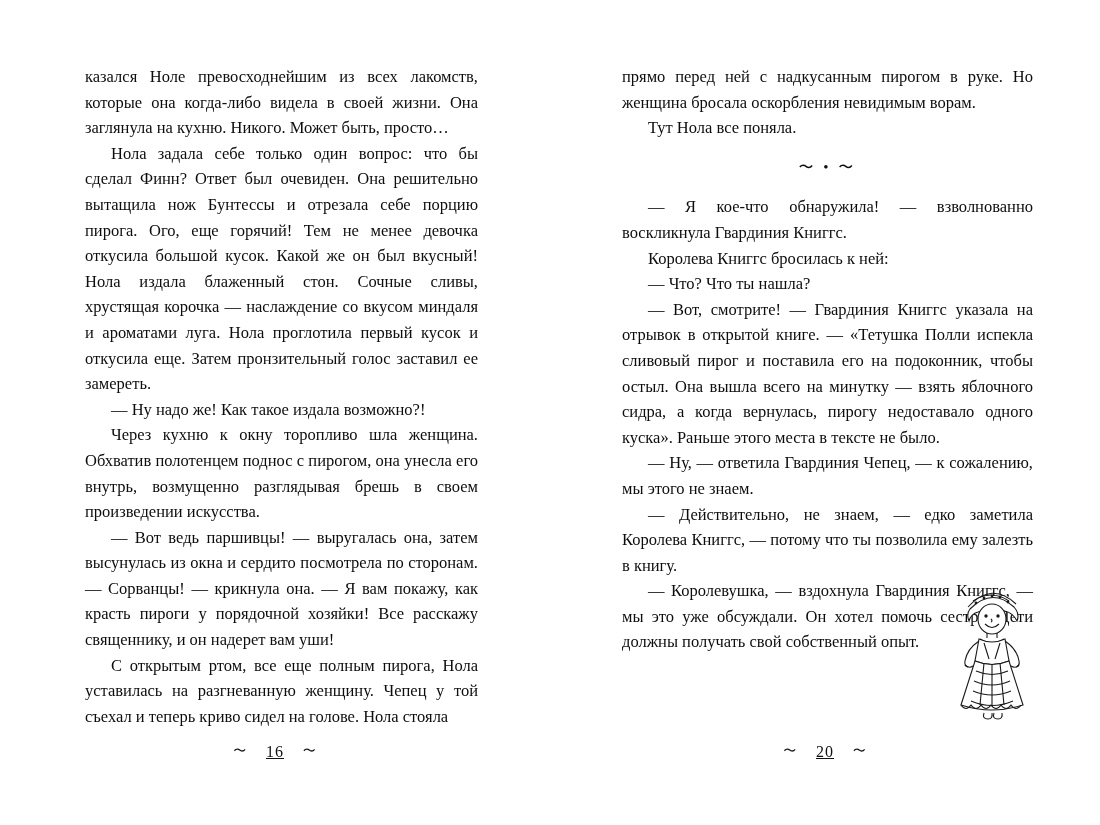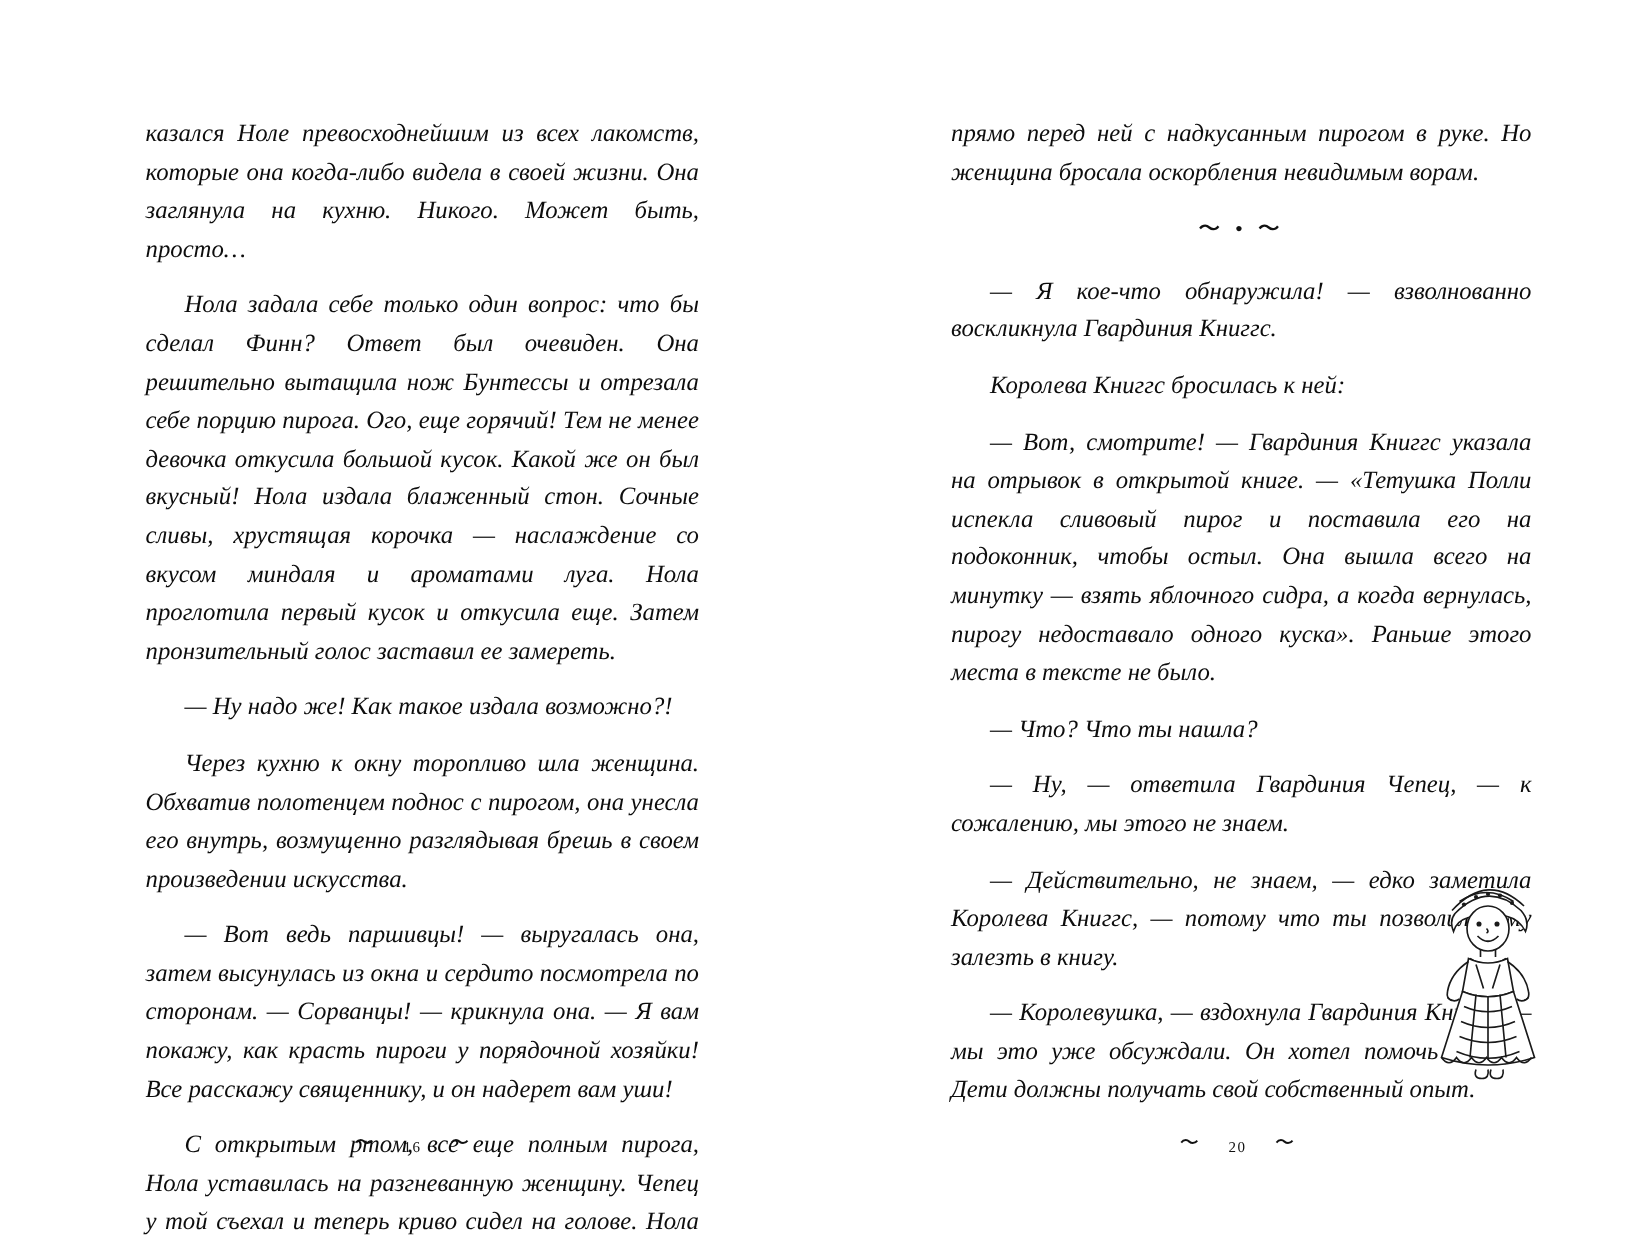--- a/index.html
+++ b/index.html
@@ -31,23 +31,22 @@
   .page-right { padding: 64px 67px 0 72px; }
 
   .text-col {
     font-size: 16.5px;
     line-height: 25.6px;
     text-align: justify;
     text-justify: inter-word;
     hyphens: manual;
   }
   .text-col p {
-    margin: 12px;
+    margin: 0;
     text-indent: 0;
-    font-style: italic;
   }
   .text-col p.ind {
     text-indent: 26px;
   }
   .text-col p.dash {
     text-indent: 26px;
   }
 
   .divider {
     text-align: center;
@@ -68,22 +67,23 @@
     letter-spacing: 1px;
   }
   .folio .orn {
     display: inline-block;
     font-size: 13px;
     vertical-align: 2px;
     color: #111;
   }
   .folio .num {
     display: inline-block;
-    margin: 0 14px;
-    font-size: 10px;
+    margin: 12px 14px;
+    font-size: 16px;
+    text-decoration: underline;
   }
 
   
   .illus {
     position: absolute;
     right: 48px;
     bottom: 96px;
     width: 120px;
     height: 150px;
     pointer-events: none;
@@ -106,27 +106,28 @@
     <div class="folio">
       <span class="orn">〜</span>
       <span class="num">16</span>
       <span class="orn">〜</span>
     </div>
   </div>
 
   <div class="page page-right">
     <div class="text-col">
       <p>прямо перед ней с надкусанным пирогом в руке. Но женщина бросала оскорбления невидимым ворам.</p>
+      <p class="ind">Тут Нола все поняла.</p>
 
       <div class="divider">〜 • 〜</div>
 
       <p class="dash">— Я кое-что обнаружила! — взволнованно воскликнула Гвардиния Книггс.</p>
       <p class="ind">Королева Книггс бросилась к ней:</p>
+      <p class="dash">— Что? Что ты нашла?</p>
       <p class="dash">— Вот, смотрите! — Гвардиния Книггс указала на отрывок в открытой книге. — «Тетушка Полли испекла сливовый пирог и поставила его на подоконник, чтобы остыл. Она вышла всего на минутку — взять яблочного сидра, а когда вернулась, пирогу недоставало одного куска». Раньше этого места в тексте не было.</p>
-      <p class="dash">— Что? Что ты нашла?</p>
       <p class="dash">— Ну, — ответила Гвардиния Чепец, — к сожалению, мы этого не знаем.</p>
       <p class="dash">— Действительно, не знаем, — едко заметила Королева Книггс, — потому что ты позволила ему залезть в книгу.</p>
       <p class="dash">— Королевушка, — вздохнула Гвардиния Книггс, — мы это уже обсуждали. Он хотел помочь сестре. Дети должны получать свой собственный опыт.</p>
     </div>
 
     <svg class="illus" viewBox="0 0 120 150" aria-hidden="true">
       <g fill="none" stroke="#1a1a1a" stroke-width="1.1">
 
         <path d="M38 30 q22 -22 44 -2 q6 7 3 14 q-4 -8 -12 -10 q-14 -4 -27 1 q-7 2 -9 9 q-3 -7 1 -12 z" fill="#fff"></path>
         <path d="M36 28 q24 -26 48 -3"></path>

